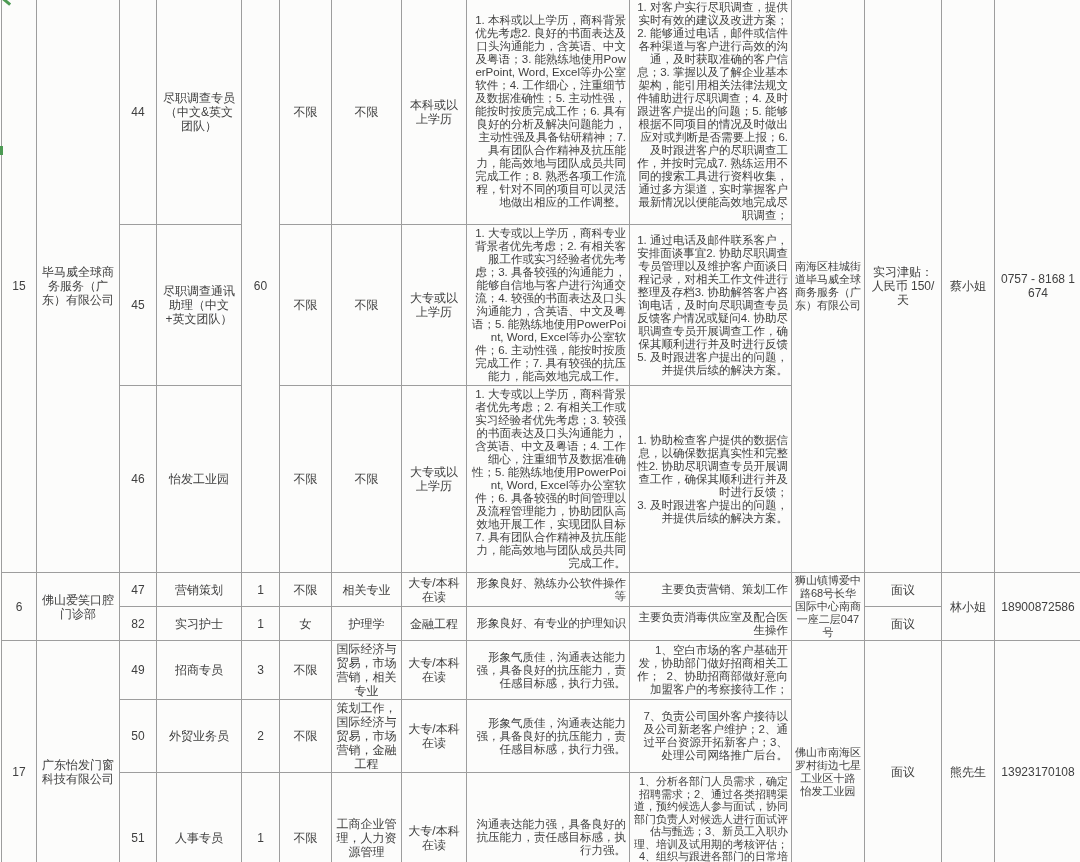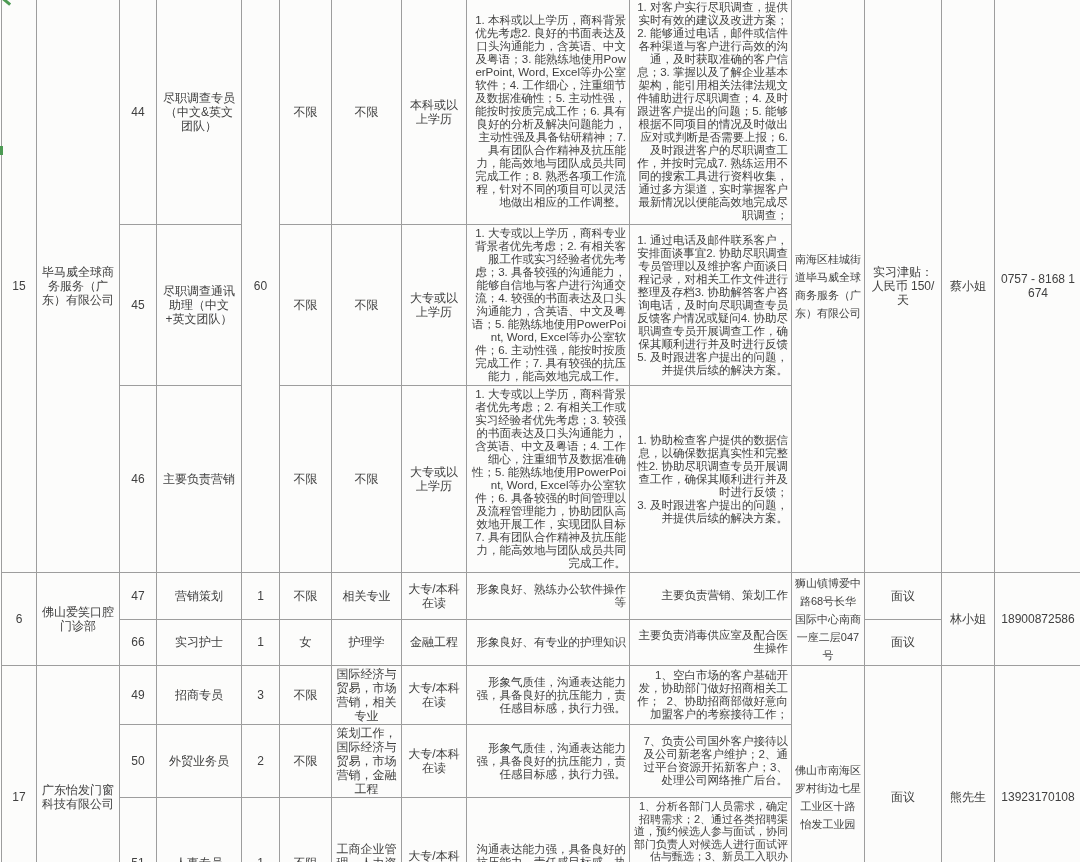--- a/index.html
+++ b/index.html
@@ -20,21 +20,21 @@
     text-align:center;vertical-align:middle;
     word-break:break-all;overflow:hidden;
   }
   td.long{
     text-align:right;
     font-size:11.5px;line-height:13px;
     white-space:pre-wrap;
     padding:2px 3px;
   }
   td.long.small{font-size:11px;line-height:12.5px;}
-  td.addr{font-size:11px;line-height:18px;}
+  td.addr{font-size:11px;line-height:13px;}
   
   col.c-idx{width:35px}  col.c-com{width:83px}  col.c-no{width:37px}
   col.c-title{width:85px} col.c-cnt{width:38px} col.c-sex{width:52px}
   col.c-major{width:70px} col.c-edu{width:65px} col.c-req{width:163px}
   col.c-duty{width:162px} col.c-addr{width:73px} col.c-sal{width:77px}
   col.c-ctc{width:53px}  col.c-tel{width:87px}
   tr.r44{height:215px} tr.r45{height:160px} tr.r46{height:183px}
   tr.r47{height:30px}  tr.r48{height:30px}
   tr.r49{height:57px}  tr.r50{height:56px}  tr.r51{height:122px}
   .green-mark{position:absolute;background:#4c9a53;z-index:5;}
@@ -88,21 +88,21 @@
     <td>尽职调查通讯助理（中文+英文团队）</td>
     <td>不限</td>
     <td>不限</td>
     <td>大专或以上学历</td>
     <td class="long">1. 大专或以上学历，商科专业背景者优先考虑；2. 有相关客服工作或实习经验者优先考虑；3. 具备较强的沟通能力，能够自信地与客户进行沟通交流；4. 较强的书面表达及口头沟通能力，含英语、中文及粤语；5. 能熟练地使用PowerPoint, Word, Excel等办公室软件；6. 主动性强，能按时按质完成工作；7. 具有较强的抗压能力，能高效地完成工作。</td>
     <td class="long">1. 通过电话及邮件联系客户，安排面谈事宜2. 协助尽职调查专员管理以及维护客户面谈日程记录，对相关工作文件进行整理及存档3. 协助解答客户咨询电话，及时向尽职调查专员反馈客户情况或疑问4. 协助尽职调查专员开展调查工作，确保其顺利进行并及时进行反馈5. 及时跟进客户提出的问题，并提供后续的解决方案。</td>
   </tr>
 
   <tr class="r46">
     <td>46</td>
-    <td>主要负责营销</td>
+    <td>怡发工业园</td>
     <td>不限</td>
     <td>不限</td>
     <td>大专或以上学历</td>
     <td class="long">1. 大专或以上学历，商科背景者优先考虑；2. 有相关工作或实习经验者优先考虑；3. 较强的书面表达及口头沟通能力，含英语、中文及粤语；4. 工作细心，注重细节及数据准确性；5. 能熟练地使用PowerPoint, Word, Excel等办公室软件；6. 具备较强的时间管理以及流程管理能力，协助团队高效地开展工作，实现团队目标7. 具有团队合作精神及抗压能力，能高效地与团队成员共同完成工作。</td>
     <td class="long">1. 协助检查客户提供的数据信息，以确保数据真实性和完整性2. 协助尽职调查专员开展调查工作，确保其顺利进行并及时进行反馈；
 3. 及时跟进客户提出的问题，并提供后续的解决方案。</td>
   </tr>
 
   <tr class="r47">
     <td rowspan="2">6</td>
@@ -115,21 +115,21 @@
     <td>大专/本科在读</td>
     <td class="long">形象良好、熟练办公软件操作等</td>
     <td class="long">主要负责营销、策划工作</td>
     <td rowspan="2" class="addr">狮山镇博爱中路68号长华国际中心南商一座二层047号</td>
     <td>面议</td>
     <td rowspan="2">林小姐</td>
     <td rowspan="2">18900872586</td>
   </tr>
 
   <tr class="r48">
-    <td>66</td>
+    <td>82</td>
     <td>实习护士</td>
     <td>1</td>
     <td>女</td>
     <td>护理学</td>
     <td>金融工程</td>
     <td class="long">形象良好、有专业的护理知识</td>
     <td class="long">主要负责消毒供应室及配合医生操作</td>
     <td>面议</td>
   </tr>
 

